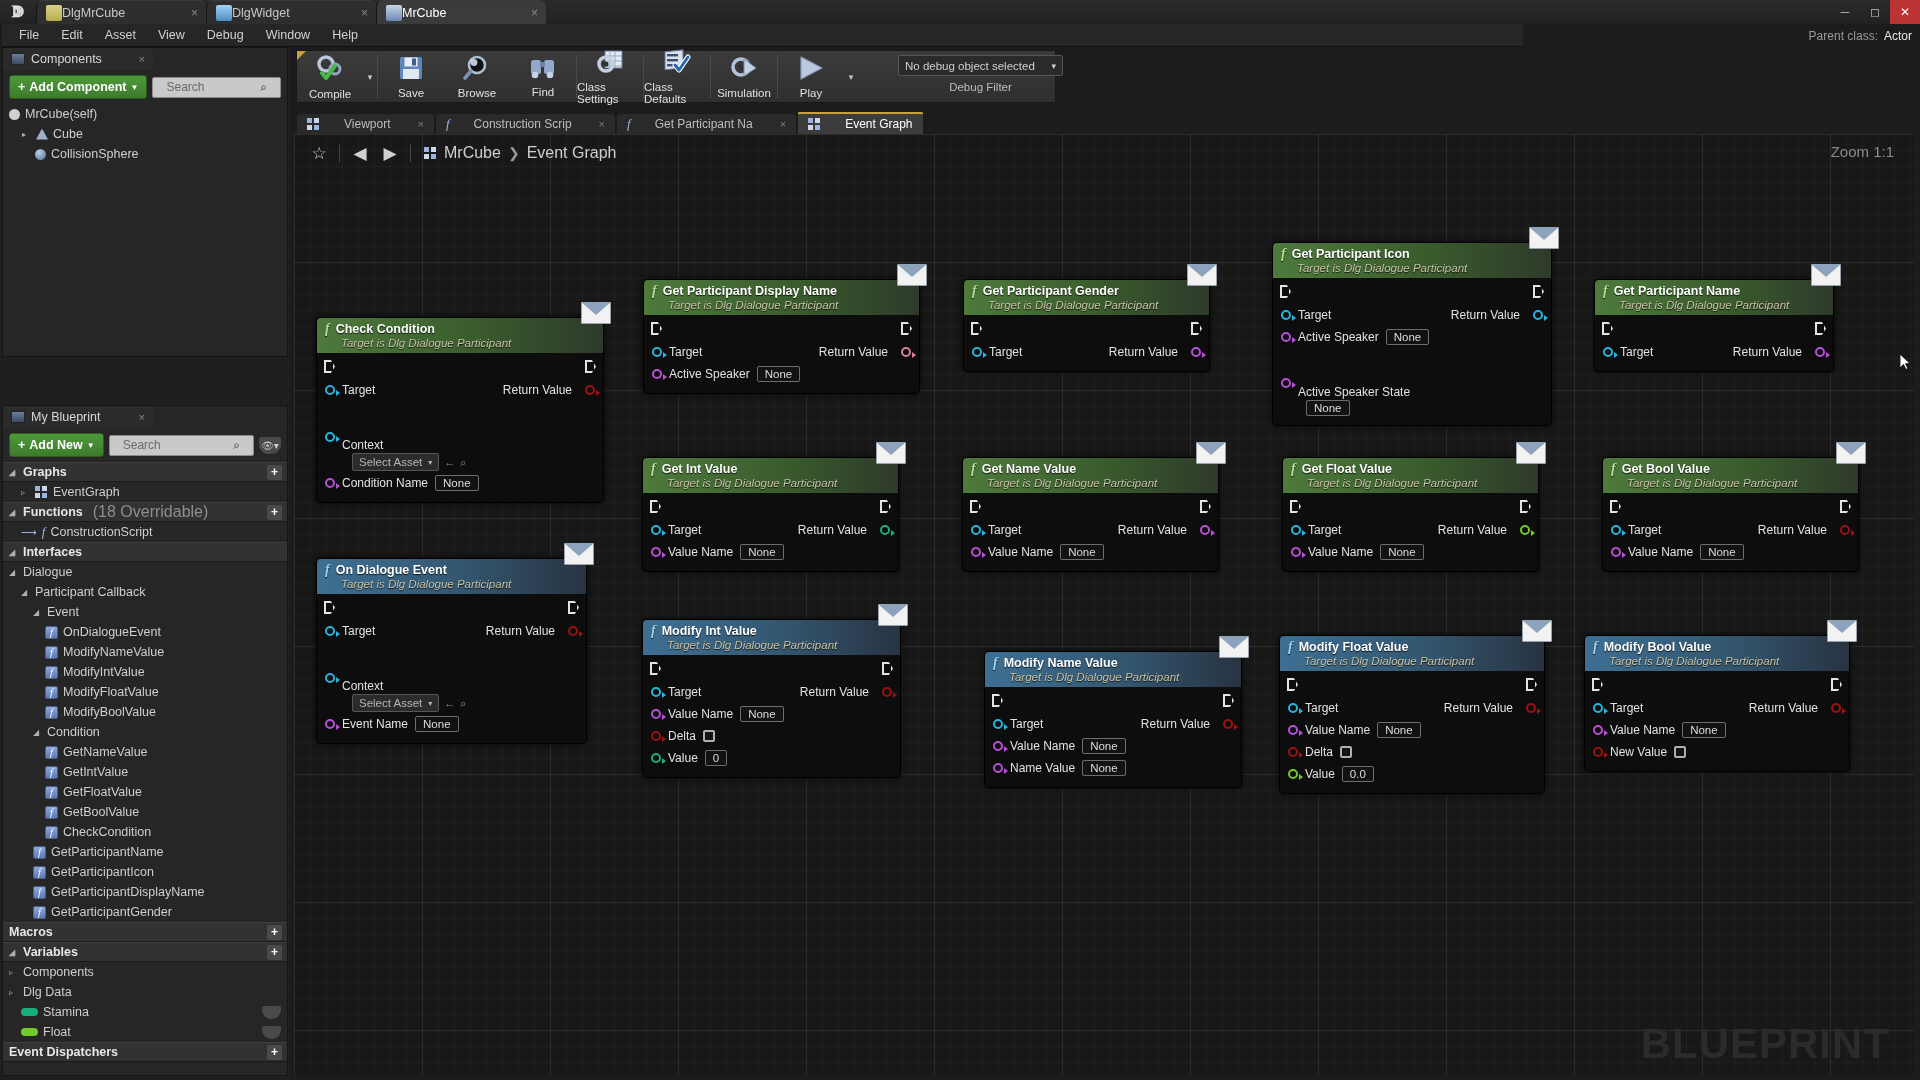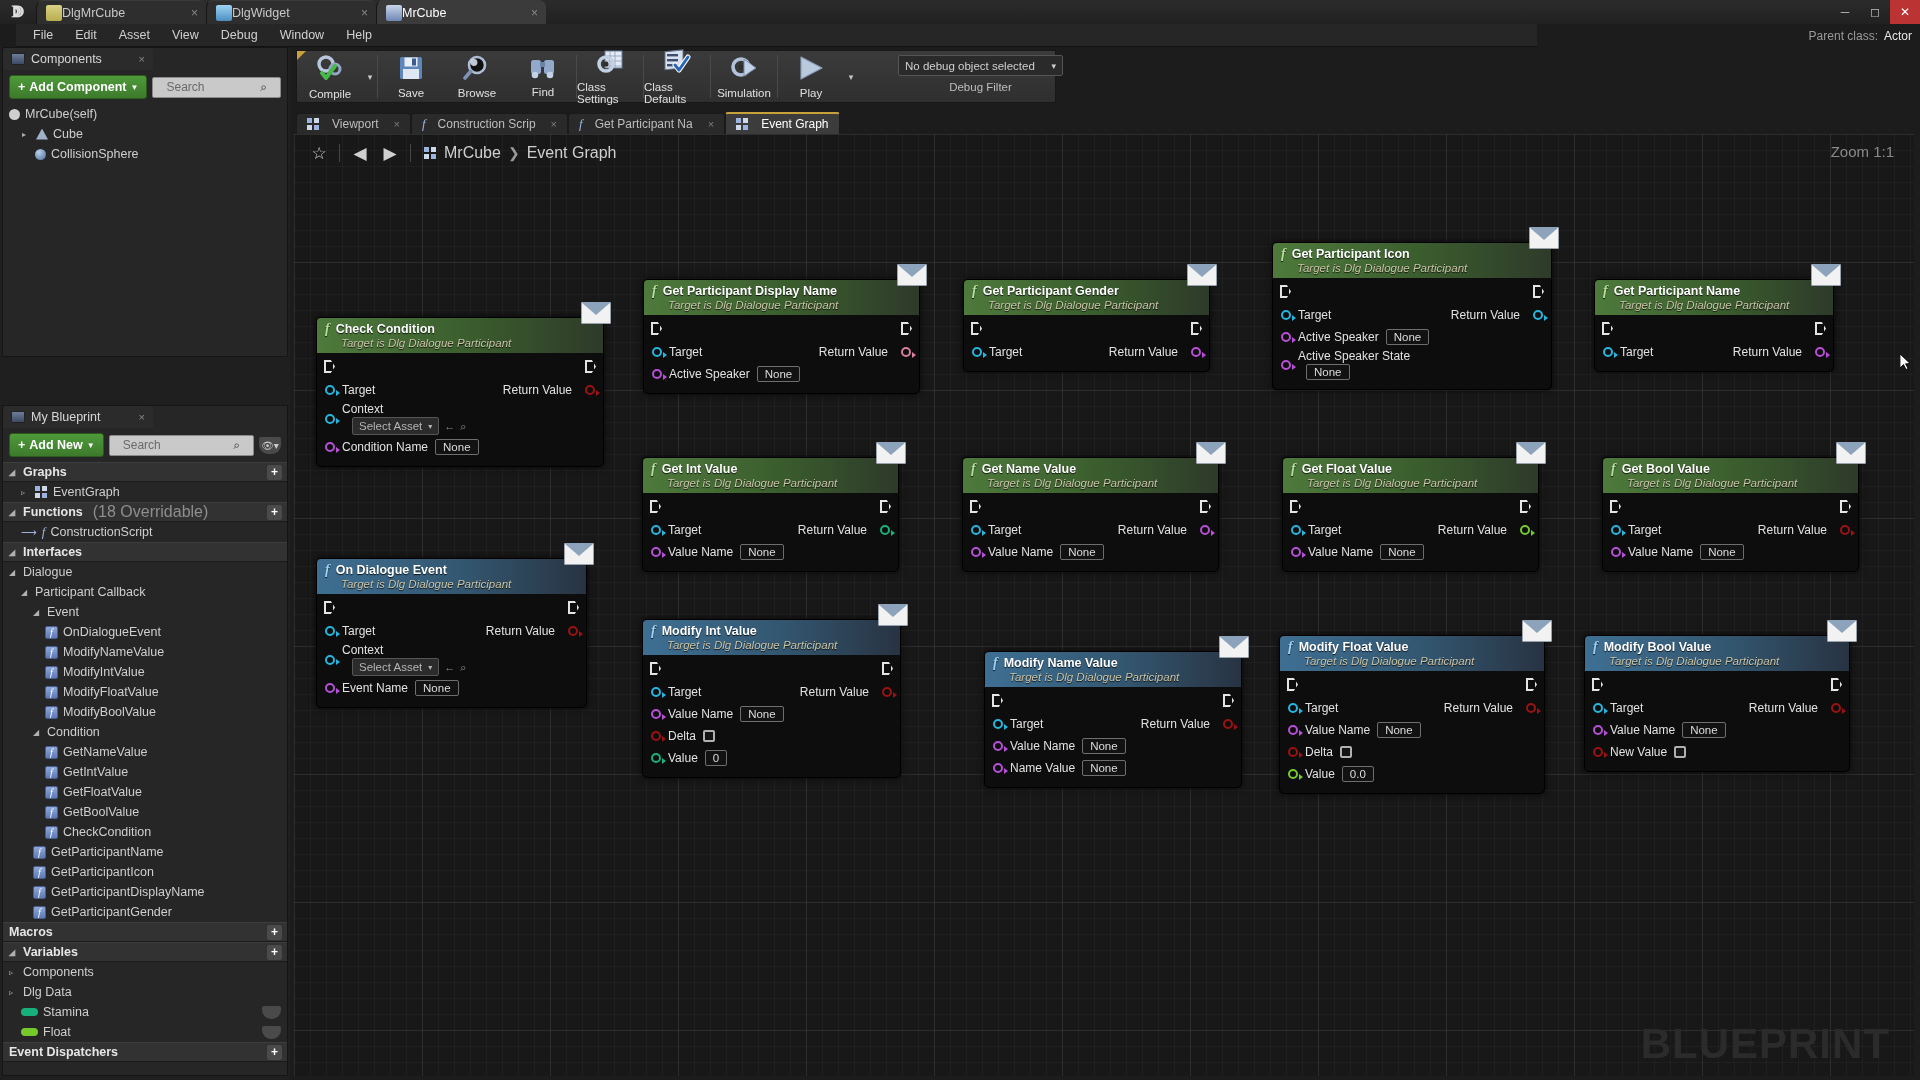--- a/index.html
+++ b/index.html
@@ -34,21 +34,21 @@
   .tab .tab-ico { width:16px; height:16px; border-radius:2px; flex:0 0 16px; }
   .tab .tab-x { margin-left:auto; color:#8a8a8a; font-size:12px; }
   .tab-label { white-space:nowrap; }
   .winbtns { margin-left:auto; display:flex; height:24px; align-items:center; }
   .winbtn { width:30px; height:24px; display:flex; align-items:center; justify-content:center;
             font-size:12px; color:#c0c0c0; }
   .winbtn.close { background:#b33; color:#fff; }
 
   
   .menubar {
-    position:absolute; left:16px; top:24px; width:1521px; height:23px;
+    position:absolute; left:2px; top:24px; width:1521px; height:23px;
     background:#262626; border-bottom:1px solid #121212;
     display:flex; align-items:center; padding-left:6px; font-size:12.5px;
   }
   .menubar .mi { padding:2px 11px; color:#d0d0d0; }
   .parentclass {
     position:absolute; right:8px; top:24px; height:23px; display:flex; align-items:center;
     font-size:12px; color:#9a9a9a;
   }
   .parentclass b { color:#e8e8e8; font-weight:normal; margin-left:6px; }
 
@@ -121,21 +121,21 @@
   .debugwrap { position:absolute; left:898px; top:55px; width:165px; }
   .debugsel {
     height:21px; background:#2a2a2a; border:1px solid #555; border-radius:2px;
     display:flex; align-items:center; padding:0 6px; font-size:11.5px; color:#cfcfcf;
   }
   .debugsel .dc{margin-left:auto;font-size:9px;}
   .debuglbl { text-align:center; font-size:11.5px; color:#bdbdbd; margin-top:5px; }
 
   
   .gtabs { position:absolute; left:296px; top:112px; width:1620px; height:22px; display:flex; align-items:flex-end; }
-  .gtab { height:21px; display:flex; align-items:center; gap:12px; padding:0 10px; font-size:12px;
+  .gtab { height:21px; display:flex; align-items:center; gap:24px; padding:0 10px; font-size:12px;
           color:#bdbdbd; background:#2a2a2a; border:1px solid #1a1a1a; border-bottom:none;
           border-radius:3px 3px 0 0; }
   .gtab.active { background:#3c3c3c; color:#fff; height:22px; border-top:2px solid #c8a13a; }
   .gtab .gx { color:#7d7d7d; font-size:11px; margin-left:3px; }
   .fx { font-family:"Liberation Serif",serif; font-style:italic; color:#9cb4dd; font-size:13px; }
 
   
   .canvas {
     position:absolute; left:294px; top:134px; right:6px; bottom:4px;
     background:#181818;
@@ -203,21 +203,21 @@
     background:#121212; border:1px solid #6e6e6e; border-radius:2px;
     font-size:11.5px; color:#dcdcdc; padding:1px 7px; min-width:22px; text-align:center;
   }
   .chk { width:12px; height:12px; background:#141414; border:2px solid #b0b0b0; border-radius:2px; }
   .selasset {
     background:#2b2b2b; border:1px solid #565656; border-radius:2px; font-size:11.5px;
     color:#b4b4b4; padding:2px 6px; display:flex; align-items:center; gap:6px;
   }
   .selasset .dc{font-size:8px;}
   .miniico { color:#8f8f8f; font-size:11px; }
-  .stackcol { display:flex; flex-direction:column; gap:1px; }
+  .stackcol { display:flex; flex-direction:column; gap:1px;margin-top:36px; }
   .pinrowstack { display:flex; align-items:center; gap:7px; padding-left:8px; }
 
   .cursor { position:absolute; left:1900px; top:354px; width:9px; height:15px; }
   .cursor svg { display:block; }
 </style>
 </head>
 <body>
 
 <div class="titlebar">
   <div class="ue-logo">ↇ</div>

